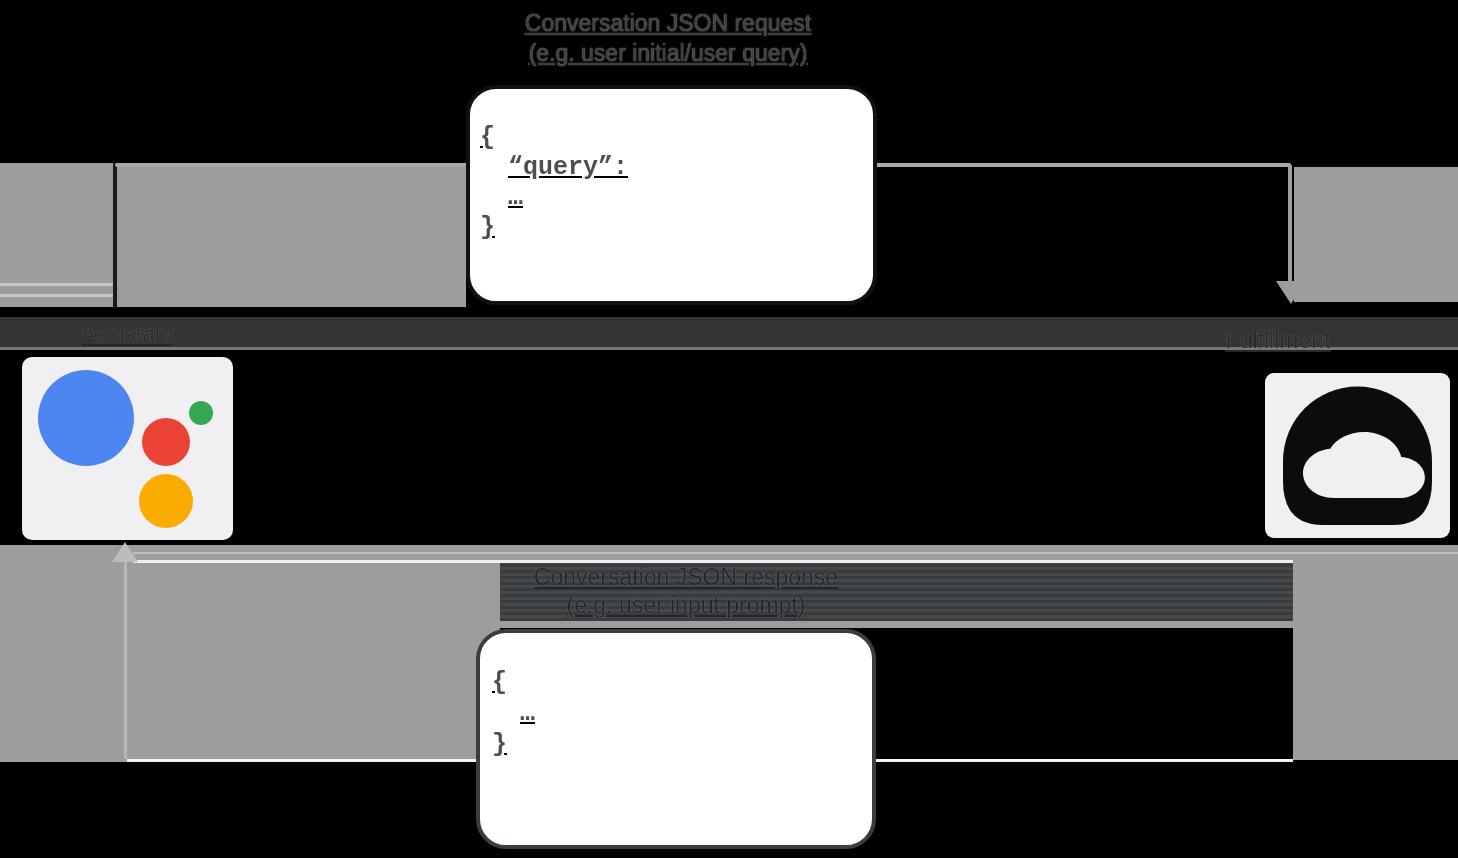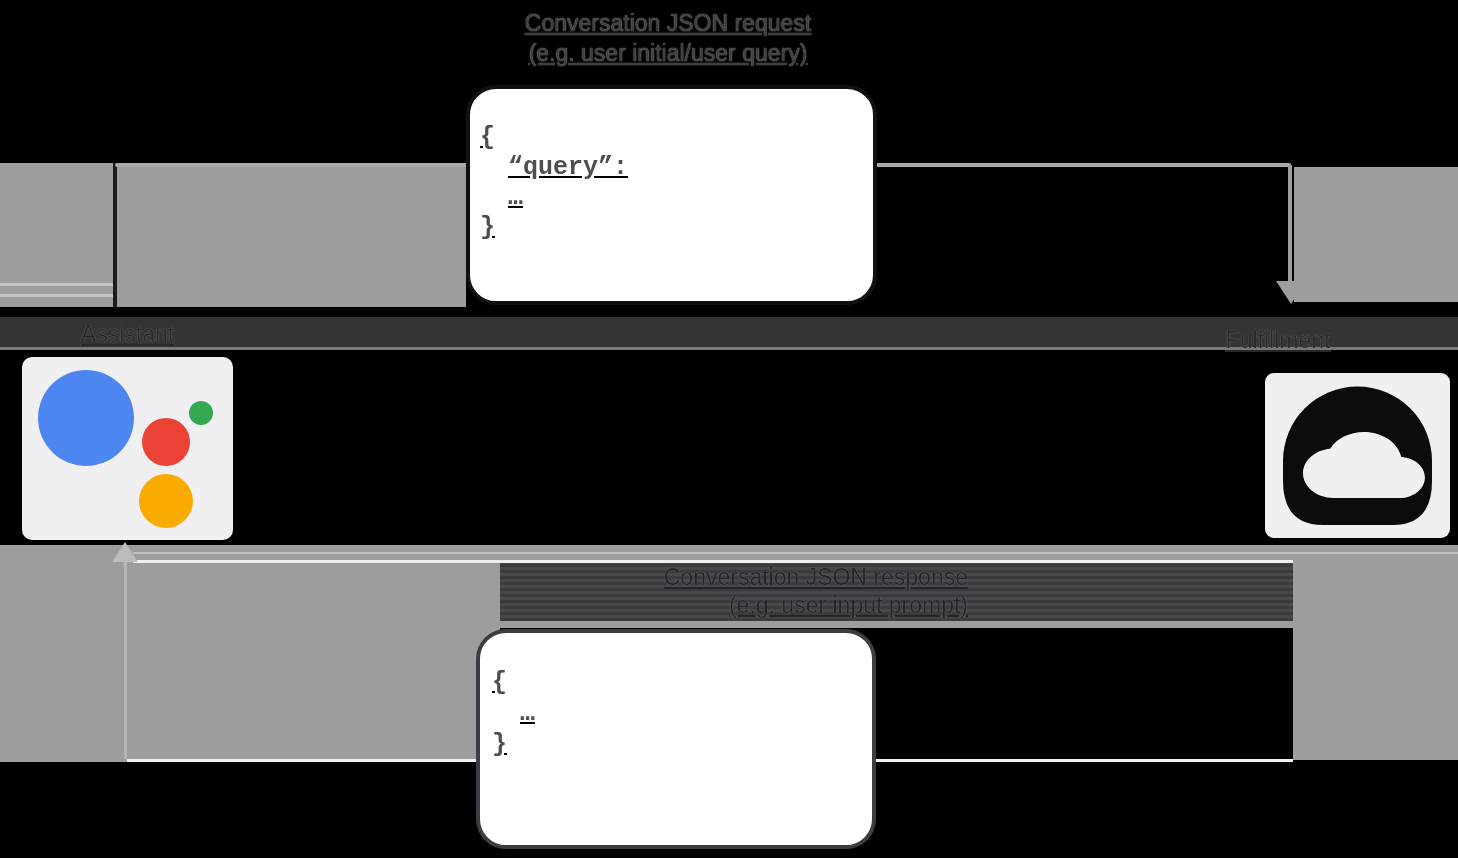--- a/index.html
+++ b/index.html
@@ -15,22 +15,22 @@
   #grayA-l2{left:0;top:294px;width:113px;height:3px;background:#c6c6c6;z-index:2;}
   #lineTop{left:115px;top:163px;width:1176px;height:4px;background:#a9a9a9;border-radius:2px;z-index:2;}
   #lineTopVert{left:1288px;top:165px;width:4px;height:118px;background:var(--arrow_gray,#9d9d9d);z-index:2;}
   #arrowDown{left:1276px;top:281px;width:0;height:0;border-left:15px solid transparent;
              border-right:15px solid transparent;border-top:23px solid var(--arrow_gray,#9d9d9d);z-index:2;}
   #grayC{left:1294px;top:167px;width:164px;height:135px;z-index:1;}
   
   .diagram-label{color:var(--label_text,#3c4043);font-size:23px;line-height:30px;text-align:center;
       text-shadow:0 0 1px rgba(255,255,255,.55),0 0 2px rgba(255,255,255,.25);z-index:3;}
   #titleTop{left:368px;top:8px;width:600px;}
-  #titleBottom{left:368px;top:563px;width:600px;line-height:28px;color:#212428;
-      text-shadow:0 0 1px rgba(255,255,255,.4);text-align:right;}
+  #titleBottom{left:386px;top:563px;width:600px;line-height:28px;color:#212428;
+      text-shadow:0 0 1px rgba(255,255,255,.4);}
   
   .card{background:#fff;border-radius:30px;z-index:5;}
   #box1{left:466px;top:85px;width:411px;height:220px;border:4px solid #101113;box-sizing:border-box;}
   #box2{left:476px;top:629px;width:400px;height:220px;border:4px solid #3a3d41;box-sizing:border-box;}
   .code{font-family:"Liberation Mono",monospace;font-weight:700;color:#4b4f54;font-size:25px;}
   #box1 .code{padding:34px 0 0 10px;line-height:30px;}
   #box2 .code{padding:34px 0 0 12px;line-height:31px;}
   .ln{white-space:pre;}
   .ind{padding-left:28px;}
   

